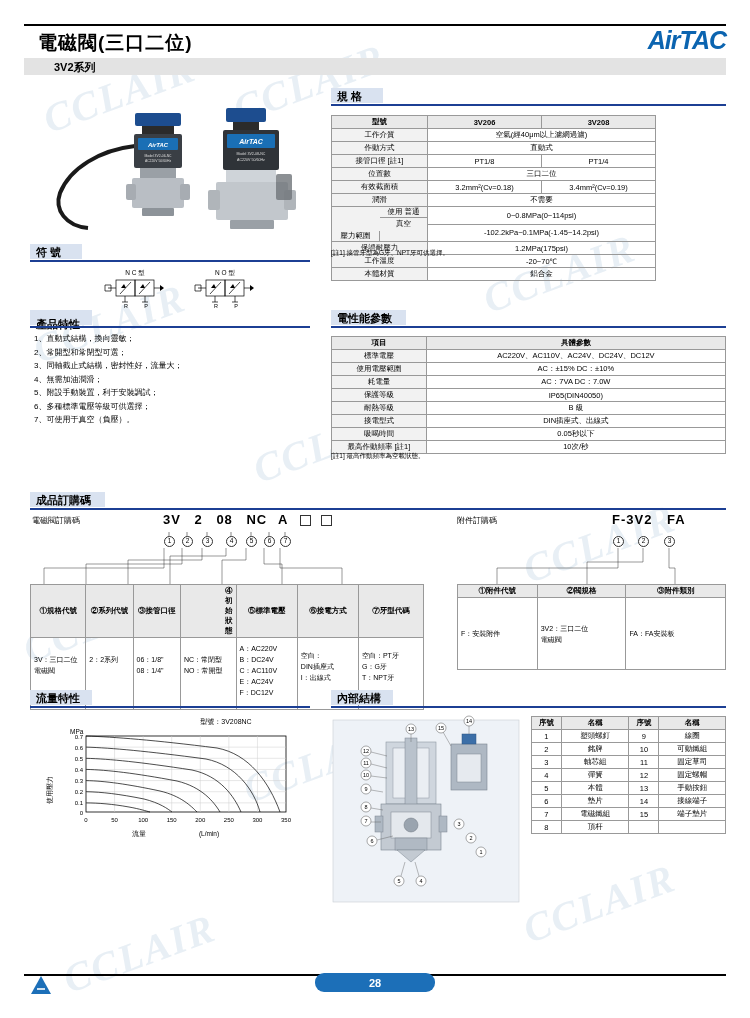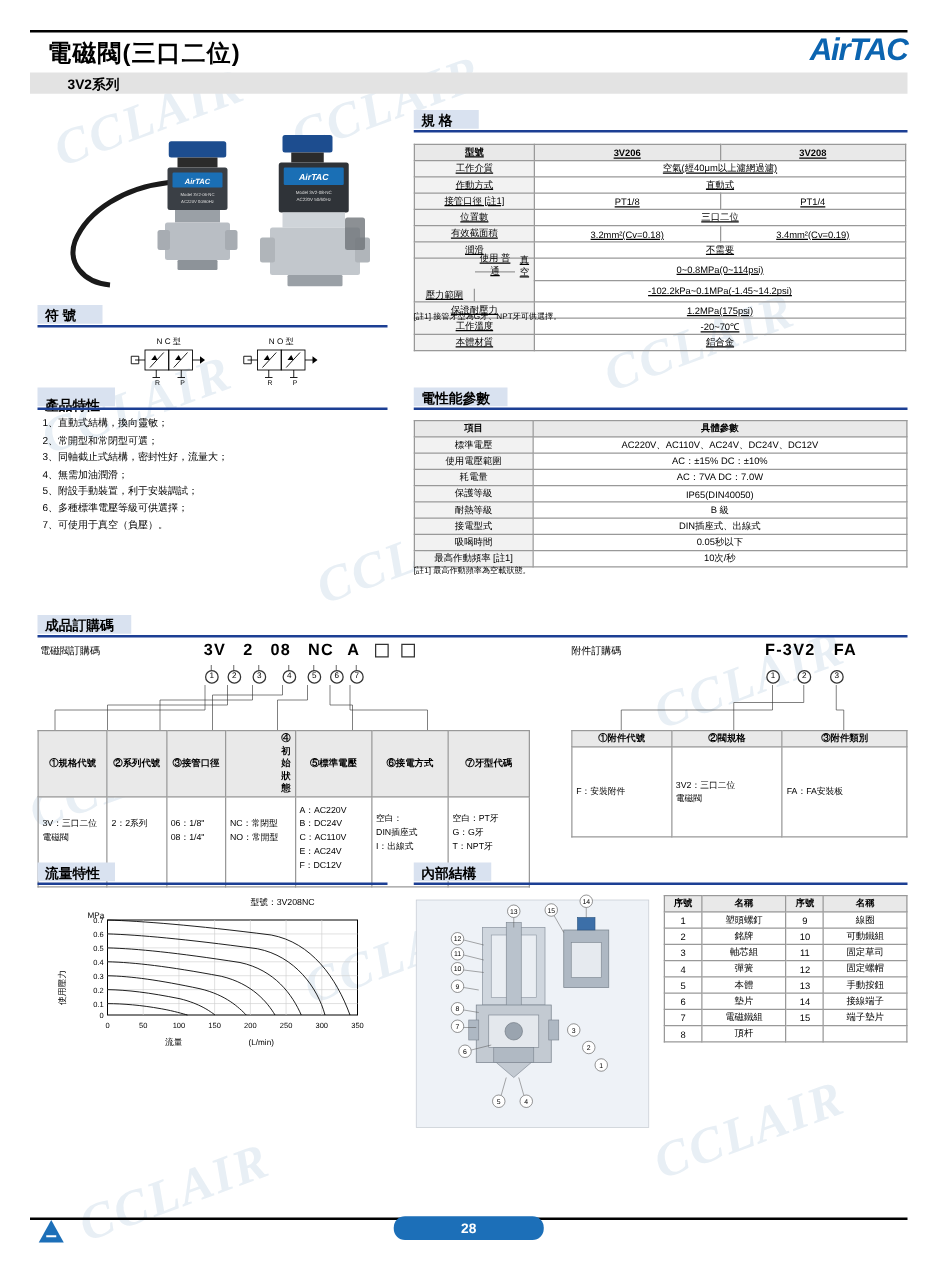--- a/index.html
+++ b/index.html
@@ -131,21 +131,21 @@
       <rect x="254" y="102" width="12" height="20" rx="2" fill="#b0b5ba"></rect>
       <rect x="200" y="132" width="44" height="9" rx="1" fill="#9aa0a6"></rect>
       <rect x="246" y="86" width="16" height="26" rx="2" fill="#6f7479" opacity="0.8"></rect>
     </svg>
   </div>
 
   <div class="sec-box" style="left:331px; top:88px; width:52px; height:15px;"></div>
   <div class="sec" style="left:333px; top:88px;">規 格</div>
   <div class="sec-underline" style="left:331px; top:104px; width:395px;"></div>
 
-  <table class="t" style="left:331px; top:115px; width:394px;text-decoration:underline;">
+  <table class="t" style="left:331px; top:115px; width:325px;">
     <tbody>
         <tr>
       <th style="width:95px;">型號</th>
       <th style="width:150px;">3V206</th>
       <th style="width:150px;">3V208</th>
     </tr>
     <tr>
           <td class="lbl">工作介質</td>
           <td colspan="2">空氣(經40μm以上濾網過濾)</td>
         </tr>
@@ -168,21 +168,21 @@
           <td>3.4mm²(Cv=0.19)</td>
         </tr>
     <tr>
           <td class="lbl">潤滑</td>
           <td colspan="2">不需要</td>
         </tr>
     <tr>
       <td class="lbl" rowspan="2" style="padding:0;">
         <div style="display:flex; height:100%;">
           <div style="display:flex;align-items:center;justify-content:center;width:48px;border-right:0.6px solid #999;margin-top:24px;">壓力範圍</div>
-          <div style="display:flex;flex-direction:row;width:47px;">
+          <div style="display:flex;flex-direction:column;width:47px;">
             <div style="height:11px;display:flex;align-items:center;justify-content:center;border-bottom:0.6px solid #999;">使用 普通</div>
             <div style="height:11px;display:flex;align-items:center;justify-content:center;">真空</div>
           </div>
         </div>
       </td>
       <td colspan="2">0~0.8MPa(0~114psi)</td>
     </tr>
     <tr>
           <td colspan="2">-102.2kPa~0.1MPa(-1.45~14.2psi)</td>
         </tr>

